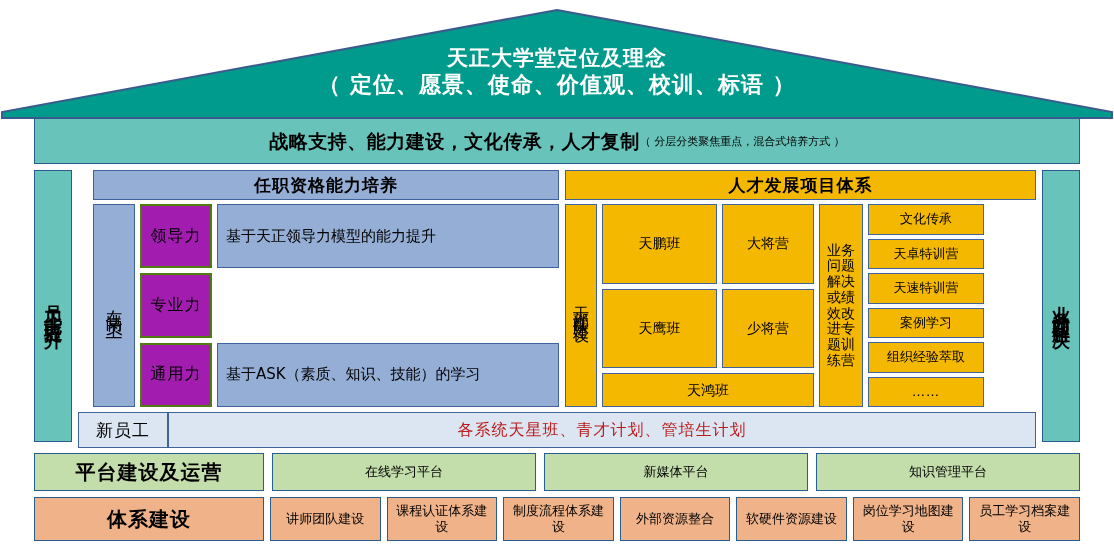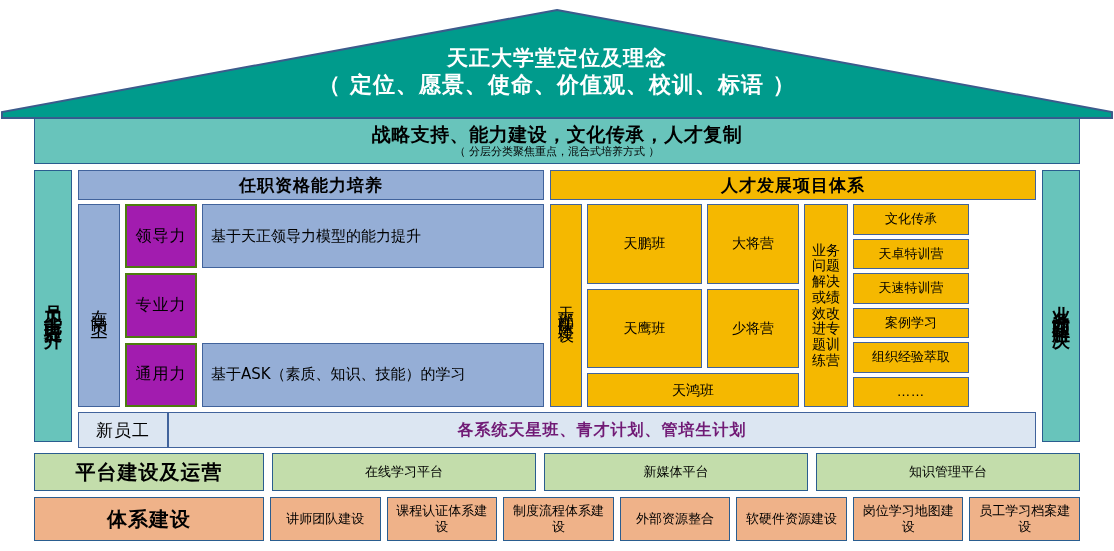--- a/index.html
+++ b/index.html
@@ -21,21 +21,21 @@
     line-height:1.22;pointer-events:none;
   }
   .roof-text .l1{font-size:21px;letter-spacing:1px;}
   .roof-text .l2{font-size:22px;letter-spacing:1px;}
 
   
   .strategy{
     position:absolute;left:34px;top:118px;width:1046px;height:46px;
     background:#68c4bb;border:1px solid #2a5d8f;
     box-sizing:border-box;
-    display:flex;flex-direction:column;align-items:center;justify-content:center;
+    display:flex;flex-direction:row;align-items:center;justify-content:center;
   }
   .strategy .main{font-size:19px;font-weight:bold;color:#000;letter-spacing:.5px;line-height:1.1;}
   .strategy .sub{font-size:11px;color:#000;margin-top:2px;line-height:1.1;}
 
   
   .body-row{
     position:absolute;left:34px;top:170px;width:1046px;height:278px;
     display:flex;align-items:stretch;
   }
 
@@ -49,21 +49,21 @@
     letter-spacing:5px;line-height:1;
   }
   .side-col.left{margin-right:6px;height:272px;align-self:flex-start;}
   .side-col.right{margin-left:6px;height:272px;align-self:flex-start;}
 
   .center-stack{flex:1;display:flex;flex-direction:column;}
 
   .two-panels{display:flex;flex:1;gap:6px;}
 
   
-  .panel-blue{width:466px;display:flex;flex-direction:column;}
+  .panel-blue{width:466px;display:flex;flex-direction:column;margin-left:15px;}
   .panel-hdr-blue{
     height:30px;background:#95aed6;border:1px solid #41639c;box-sizing:border-box;
     display:flex;align-items:center;justify-content:center;
     font-size:17px;font-weight:bold;color:#000;letter-spacing:1px;
   }
   .blue-content{flex:1;display:flex;margin-top:4px;gap:5px;}
   .blue-vcol{
     width:42px;background:#95aed6;border:1px solid #41639c;box-sizing:border-box;
     display:flex;align-items:center;justify-content:center;
     font-size:17px;color:#000;
@@ -123,21 +123,21 @@
   
   .new-emp-row{height:36px;display:flex;margin-top:5px;}
   .new-emp-tag{
     width:90px;background:#dce6f2;border:1px solid #41639c;box-sizing:border-box;
     display:flex;align-items:center;justify-content:center;
     font-size:17px;color:#000;letter-spacing:1px;
   }
   .new-emp-body{
     flex:1;background:#dce6f2;border:1px solid #41639c;box-sizing:border-box;
     display:flex;align-items:center;justify-content:center;
-    font-size:16px;color:#701a75;letter-spacing:1px;font-weight:bold;
+    font-size:16px;color:#b91c1c;letter-spacing:1px;
   }
 
   
   .platform-row{
     position:absolute;left:34px;top:453px;width:1046px;height:38px;
     display:flex;gap:8px;
   }
   .plat-title{
     width:230px;background:#c3ddab;border:1px solid #2a5d8f;box-sizing:border-box;
     display:flex;align-items:center;justify-content:center;

